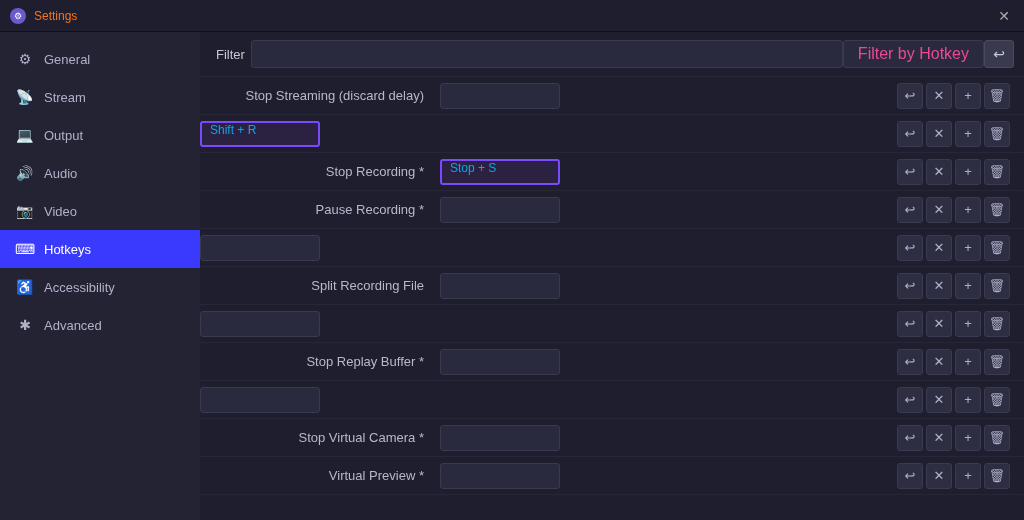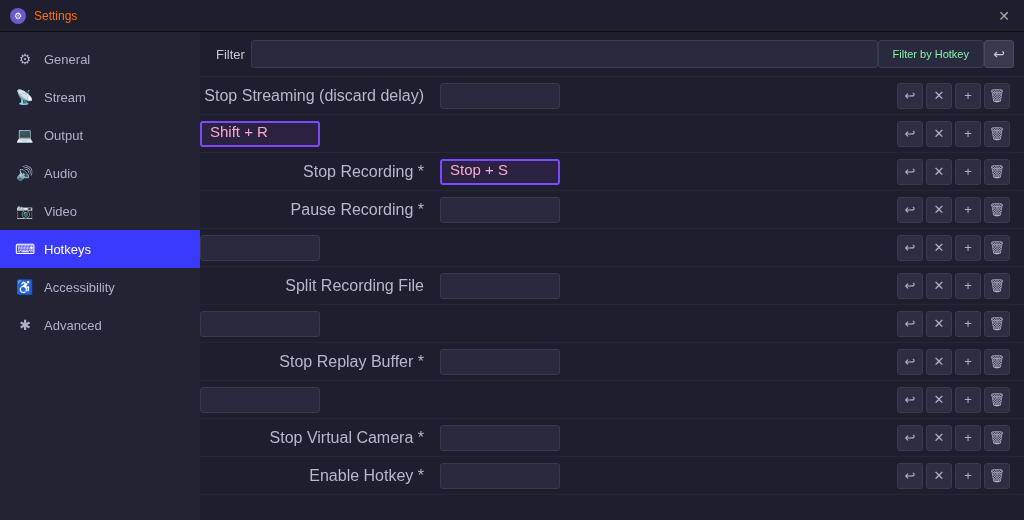--- a/index.html
+++ b/index.html
@@ -111,22 +111,22 @@
       color: #c8c8d4;
       padding: 0 8px;
       font-size: 13px;
     }
     .filter-by-hotkey-btn {
       height: 28px;
       padding: 0 14px;
       background: #2a2a3e;
       border: 1px solid #3a3a4e;
       border-radius: 3px;
-      color: #86efac;
-      font-size: 11px;
+      color: #ec4899;
+      font-size: 16px;
       cursor: pointer;
     }
     .back-btn {
       width: 30px;
       height: 28px;
       background: #3a3a4e;
       border: 1px solid #4a4a5e;
       border-radius: 3px;
       display: flex;
       align-items: center;
@@ -160,39 +160,39 @@
       border-bottom: 1px solid #262636;
       padding: 4px 10px 4px 0;
     }
 
     .hotkey-label {
       width: 240px;
       flex-shrink: 0;
       text-align: right;
       padding-right: 16px;
       color: #b8b8cc;
-      font-size: 16px;
+      font-size: 13px;
     }
 
     .hotkey-bindings {
       flex: 1;
       display: flex;
       align-items: center;
       gap: 4px;
     }
 
     .hotkey-input {
       height: 26px;
       min-width: 120px;
       background: #2a2a3e;
       border: 1px solid #3a3a4e;
       border-radius: 3px;
-      color: #f9a8d4;
+      color: #0ea5e9;
       padding: 0 8px;
-      font-size: 15px;
+      font-size: 12px;
     }
     .hotkey-input.highlighted {
       border: 2px solid #7a4aff;
       background: #2a2240;
     }
 
     .hotkey-actions {
       display: flex;
       align-items: center;
       gap: 3px;
@@ -381,21 +381,21 @@
             <div class="hotkey-input"></div>
           </div>
           <div class="hotkey-actions">
             <div class="action-btn">↩</div>
             <div class="action-btn">✕</div>
             <div class="action-btn">+</div>
             <div class="action-btn">🗑</div>
           </div>
         </div>
         <div class="hotkey-row">
-          <div class="hotkey-label">Enable Hotkey *</div>
+          <div class="hotkey-label">Virtual Preview *</div>
           <div class="hotkey-bindings">
             <div class="hotkey-input"></div>
           </div>
           <div class="hotkey-actions">
             <div class="action-btn">↩</div>
             <div class="action-btn">✕</div>
             <div class="action-btn">+</div>
             <div class="action-btn">🗑</div>
           </div>
         </div>

